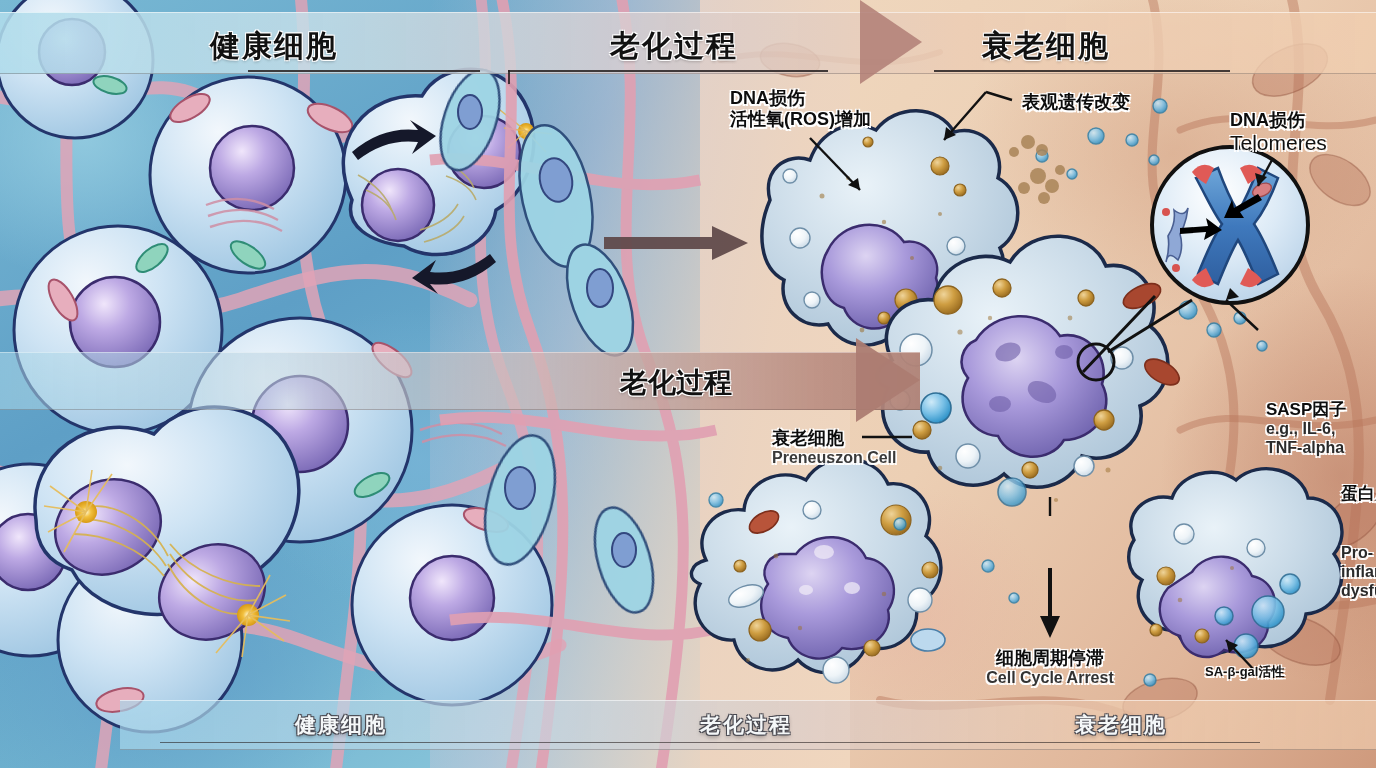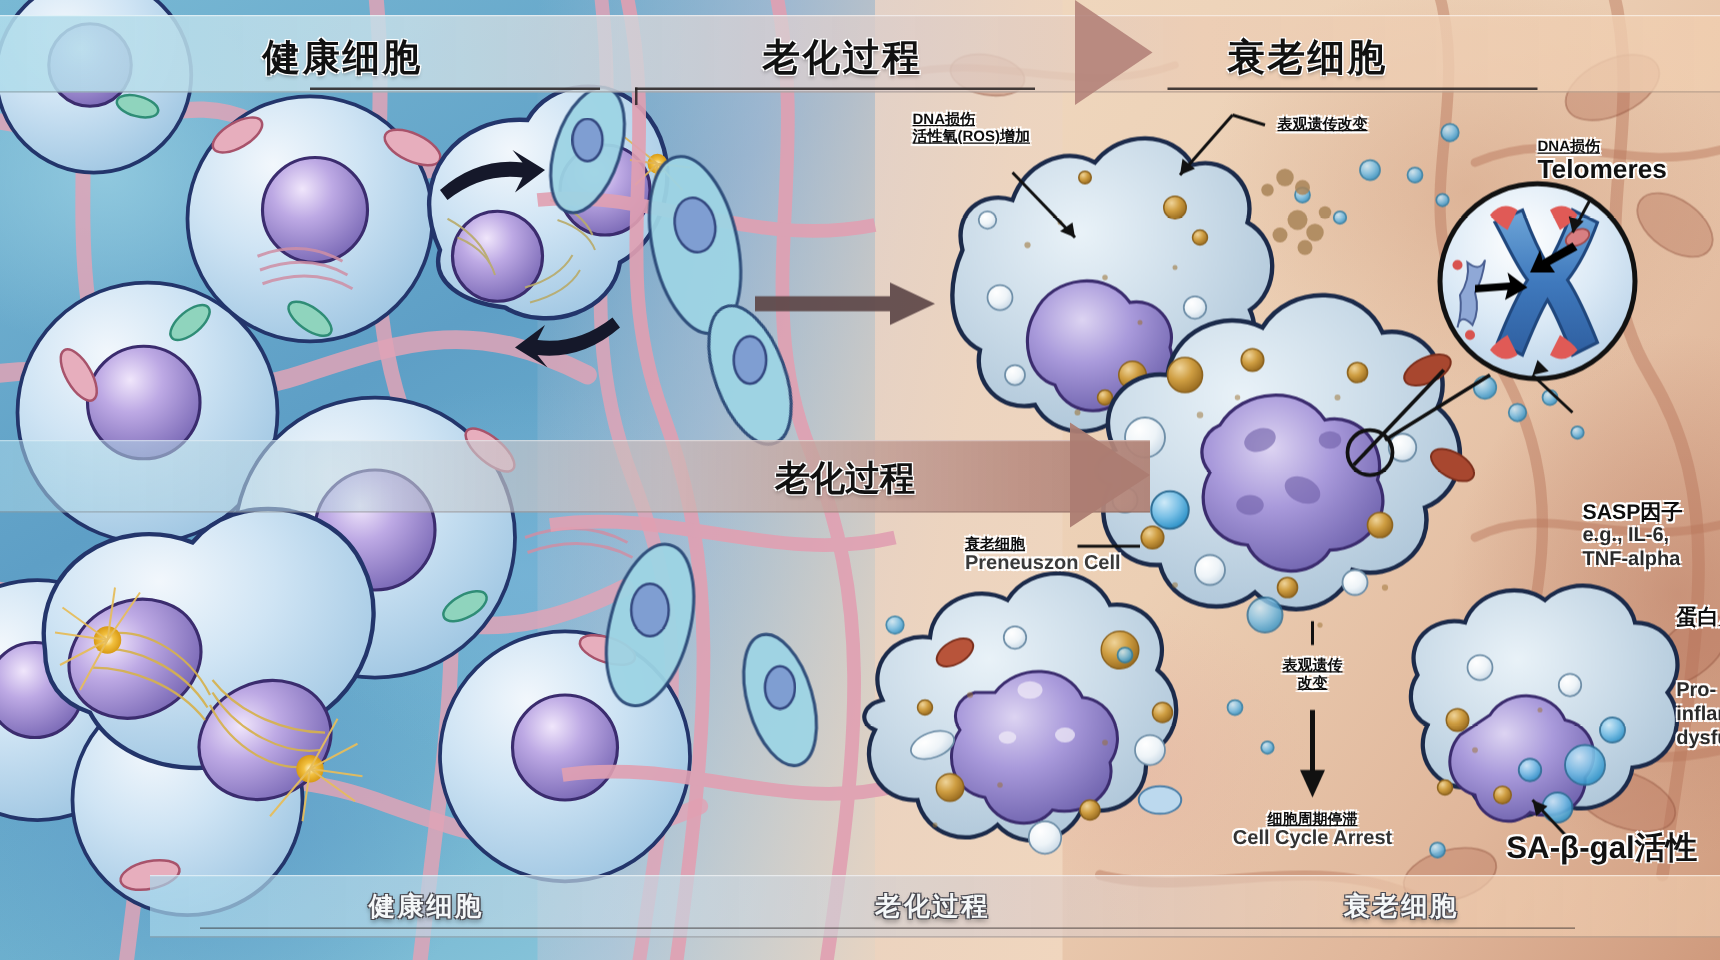--- a/index.html
+++ b/index.html
@@ -69,21 +69,21 @@
     border-bottom:1px solid rgba(90,70,65,.3);}
 
   
   .anno{position:absolute;white-space:nowrap;line-height:1.18;}
   .anno .cn{font-weight:700;color:#0d0d0d;
     text-shadow:-1.5px -1.5px 0 #fff,1.5px -1.5px 0 #fff,-1.5px 1.5px 0 #fff,1.5px 1.5px 0 #fff,0 1px 2px rgba(255,255,255,.9);}
   .anno .en{font-weight:700;color:#2a2a2a;
     text-shadow:-1.5px -1.5px 0 rgba(255,255,255,.95),1.5px -1.5px 0 rgba(255,255,255,.95),-1.5px 1.5px 0 rgba(255,255,255,.95),1.5px 1.5px 0 rgba(255,255,255,.95);}
   .anno.center{text-align:center;}
 
-  .s18 .cn{font-size:12px;text-decoration:underline;} .s18 .en{font-size:16px;}
+  .s18 .cn{font-size:18px;} .s18 .en{font-size:16px;}
   .s17 .cn{font-size:17px;} .s17 .en{font-size:16px;}
 
   
   #clip{position:absolute;left:0;top:0;width:1376px;height:768px;overflow:hidden;}
 </style>
 </head>
 <body>
 
 <div id="stage">
 
@@ -561,52 +561,48 @@
       <div class="cn">DNA损伤</div>
       <div class="cn">活性氧(ROS)增加</div>
     </div>
 
     <div class="anno s18" style="left:1022px;top:92px;">
       <div class="cn">表观遗传改变</div>
     </div>
 
     <div class="anno s18" style="left:1230px;top:110px;">
       <div class="cn">DNA损伤</div>
-      <div class="en" style="font-weight:700;font-size:21px;color:#111;">Telomeres</div>
+      <div class="en" style="font-weight:400;font-size:21px;color:#111;">Telomeres</div>
     </div>
 
     <div class="anno s17" style="left:1266px;top:360px;margin-top:40px;">
       <div class="cn">SASP因子</div>
       <div class="en" style="white-space:pre-line;">e.g., IL-6,
 TNF-alpha</div>
     </div>
 
     <div class="anno s18" style="left:772px;top:428px;">
       <div class="cn">衰老细胞</div>
       <div class="en" style="color:#3a3a3a;">Preneuszon Cell</div>
     </div>
 
     <div class="anno s17" style="left:1341px;top:484px;">
       <div class="cn">蛋白质</div>
       <div class="en" style="white-space:pre-line;margin-top:40px;">Pro-inflamm
 dysfunction</div>
     </div>
 
-    <div class="anno s18 center" style="left:970px;top:525px;width:160px;">
-      <div class="cn">表观遗传</div>
-      <div class="cn">改变</div>
-    </div>
 
     <div class="anno s18 center" style="left:950px;top:648px;width:200px;">
       <div class="cn">细胞周期停滞</div>
       <div class="en" style="color:#333;">Cell Cycle Arrest</div>
     </div>
 
     <div class="anno s18" style="left:1205px;top:664px;">
-      <div class="en" style="font-size:25px;color:#121212;">SA-β-gal活性</div>
+      <div class="en" style="font-size:13px;color:#121212;">SA-β-gal活性</div>
     </div>
   </div>
 
   <div class="banner" id="banner-bottom">
     <div class="band" style="background:linear-gradient(90deg,rgba(168,214,234,.7) 0%,rgba(196,216,228,.68) 30%,rgba(218,204,202,.66) 55%,rgba(238,204,176,.7) 80%,rgba(240,206,176,.66) 100%);"></div>
     <div class="band-rule" style="left:40px;top:42px;width:1100px;height:1px;opacity:.6;"></div>
     <span class="banner-label" style="left:175px;top:11px;">健康细胞</span>
     <span class="banner-label" style="left:580px;top:11px;">老化过程</span>
     <span class="banner-label" style="left:955px;top:11px;">衰老细胞</span>
   </div>

